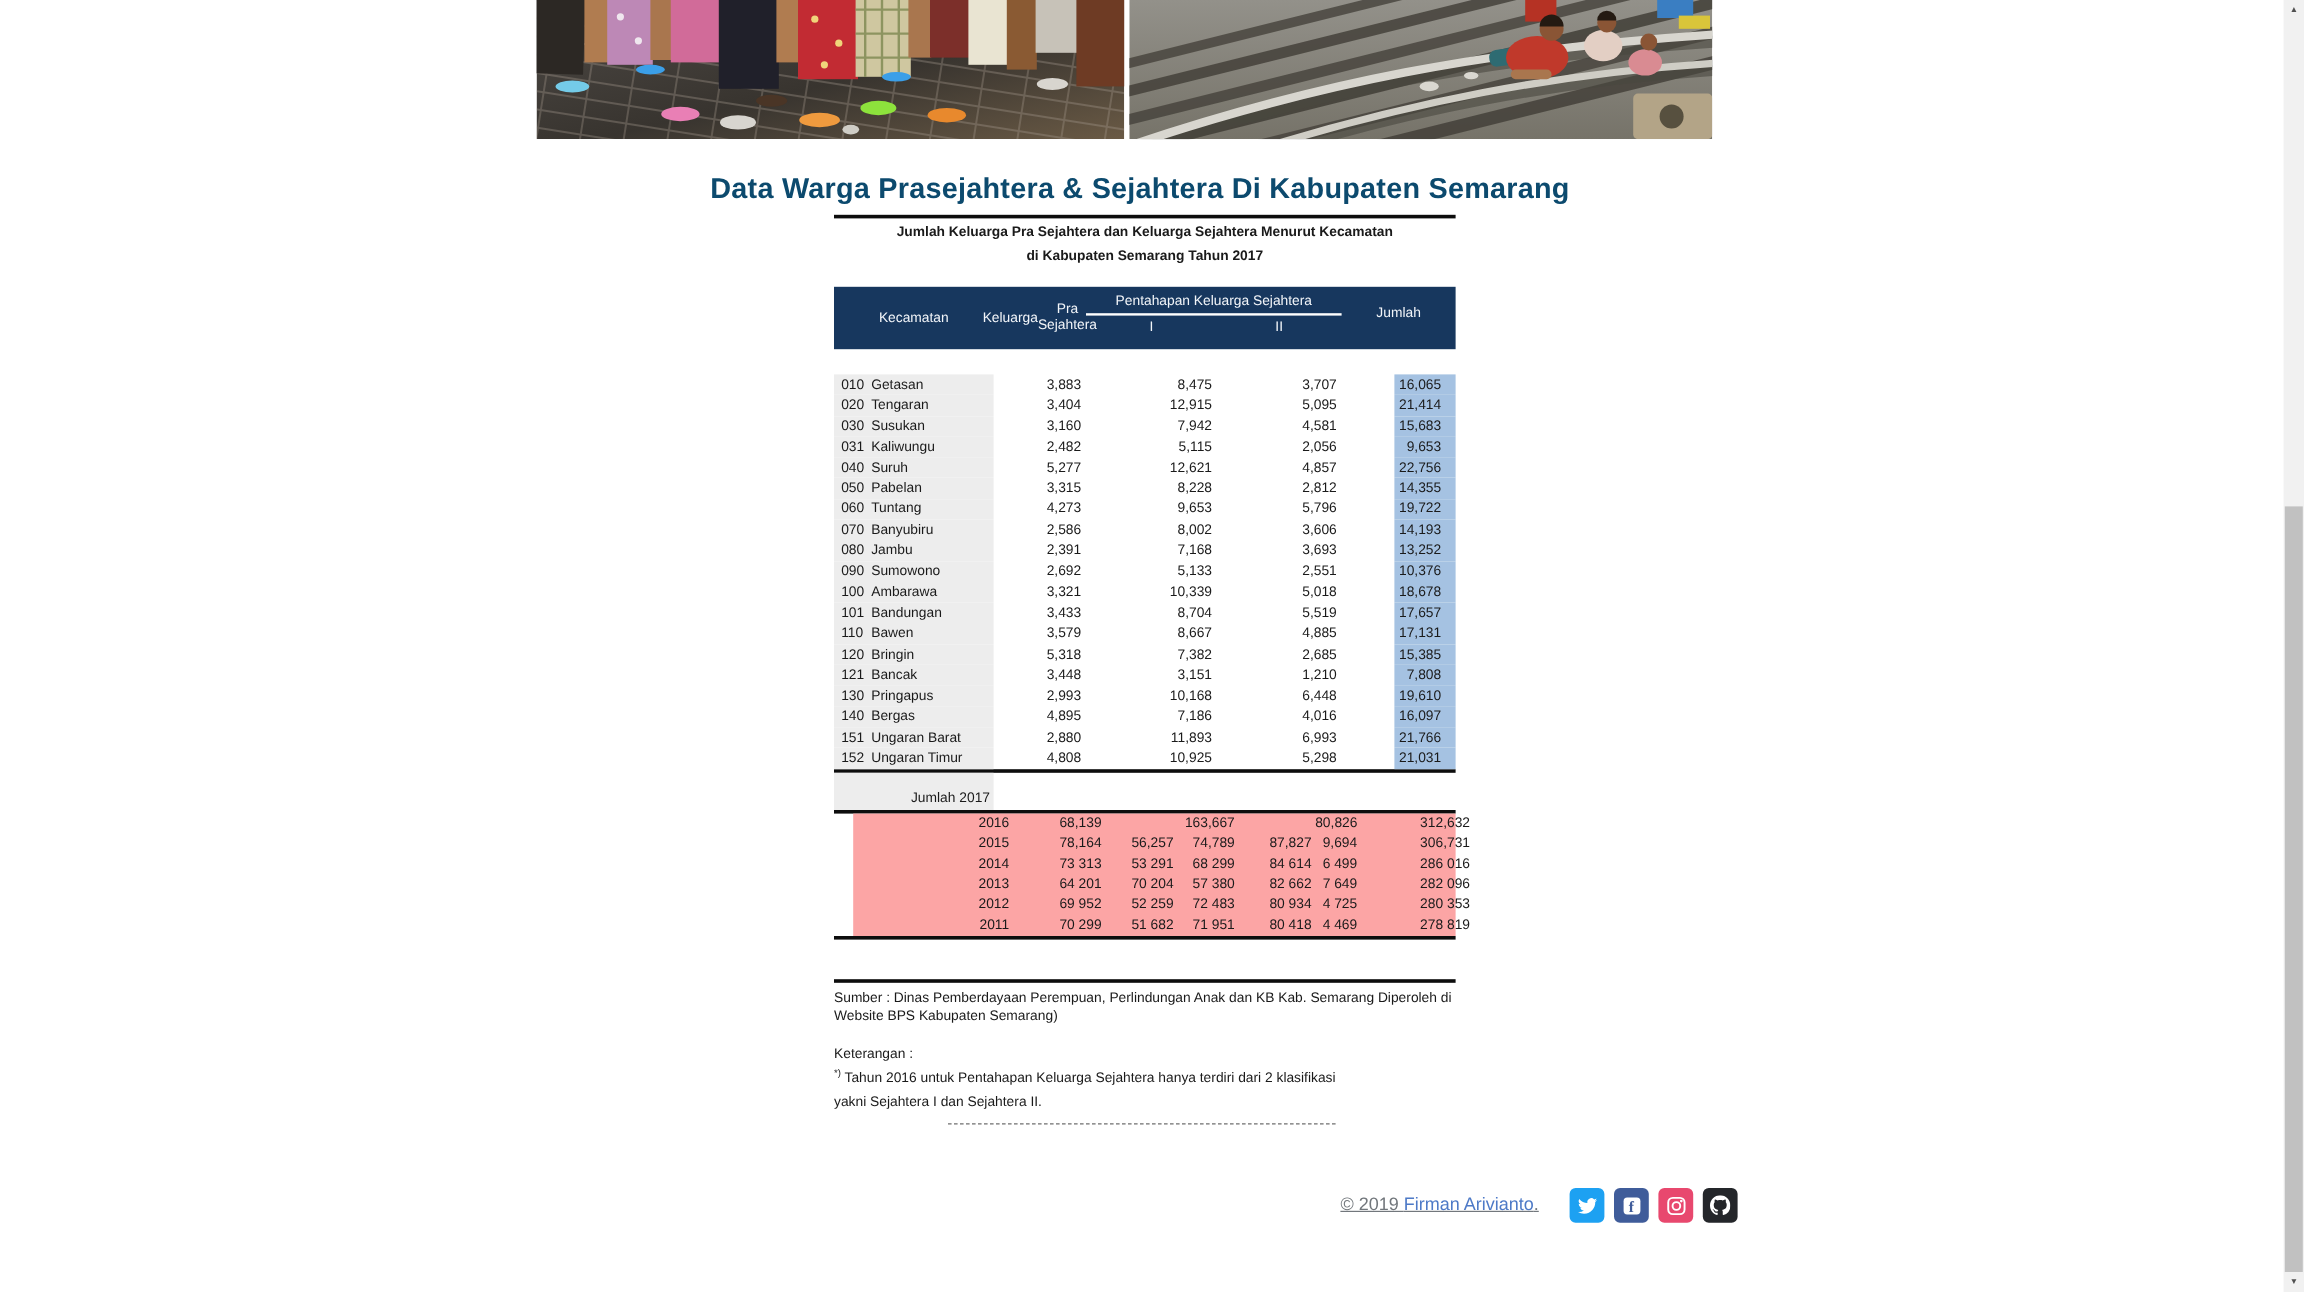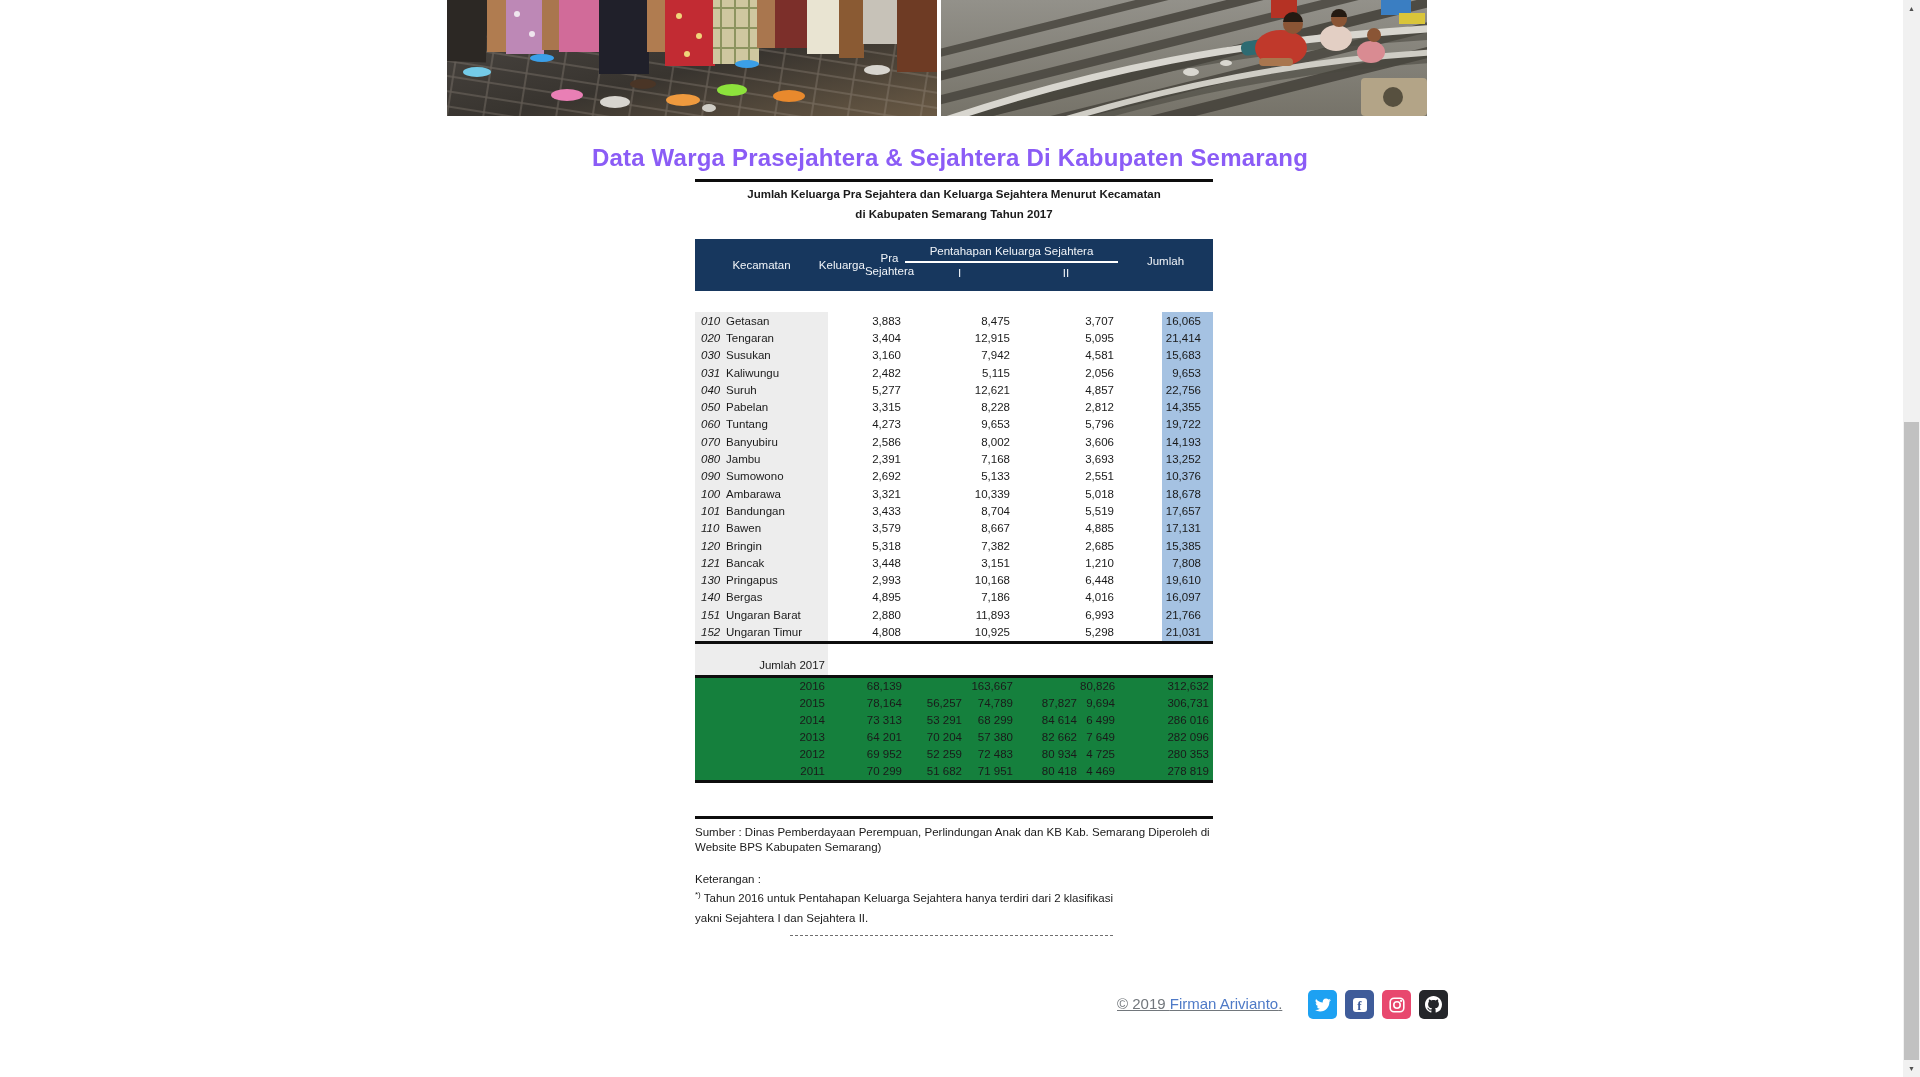--- a/index.html
+++ b/index.html
@@ -8,46 +8,46 @@
     font-family:"Liberation Sans",sans-serif;overflow:hidden;color:#1a1a1a;
   }
   
   .photos{position:absolute;left:447px;top:0;width:980px;height:116px;display:flex;gap:4px;}
   .photo{height:116px;overflow:hidden;}
   .photo svg{display:block;}
 
   
   .page-title{
     position:absolute;left:460px;top:128px;width:980px;text-align:center;
-    font-size:24px;font-weight:600;color:#8b5cf6;letter-spacing:.2px;
+    font-size:24px;font-weight:600;color:#0c4a6e;letter-spacing:.2px;
   }
 
   
   .doc{position:absolute;left:695px;top:179px;width:518px;font-size:11.5px;}
   .rule{height:3px;background:#0d0d0d;}
   .caption{ text-align:center;font-weight:bold;font-size:11.5px;line-height:15px;margin-top:5px;}
   .thead{position:relative;height:52px;background:#17375e;color:#f2f5f9;margin-top:17px;}
   .th-kec{position:absolute;left:0;top:0;width:133px;height:52px;display:flex;align-items:center;justify-content:center;}
   .th-pra{position:absolute;left:133px;top:0;width:77px;height:52px;display:flex;flex-direction:row;align-items:center;justify-content:center;line-height:13px;text-align:center;}
   .th-group{position:absolute;left:210px;top:0;width:213px;height:54px;}
   .th-group-label{text-align:center;margin-top:6px;}
   .th-underline{height:2px;background:#ffffff;margin-top:4px;}
   .th-subs{display:flex;margin-top:4px;}
   .th-sub1{width:109px;text-align:center;}
   .th-sub2{width:104px;text-align:center;}
   .th-jumlah{position:absolute;left:423px;top:-4px;width:95px;height:52px;display:flex;align-items:center;justify-content:center;}
   .spacer{height:21px;}
   .trow{display:grid;grid-template-columns:133px 77px 109px 104px 95px;height:17.3px;align-items:center;}
   .c-kec{background:#ededed;height:100%;display:flex;align-items:center;padding-left:6px;box-sizing:border-box;}
-  .c-kec .code{width:25px;flex:none;font-style:italic;}
+  .c-kec .code{width:25px;flex:none;}
   .num{text-align:right;padding-right:4px;}
   .c-total{background:#a5c2e2;height:100%;display:flex;align-items:center;justify-content:flex-end;padding-right:12px;box-sizing:border-box;margin-left:44px;}
   .j17row{display:grid;grid-template-columns:133px 1fr;height:31px;}
   .j17cell{background:#ededed;display:flex;align-items:flex-end;justify-content:flex-end;padding:0 3px 4px 0;box-sizing:border-box;}
-  .years{background:#15803d;}
+  .years{background:#fca5a5;margin-left:16px;}
   .yrow{display:grid;grid-template-columns:133px 77px 60px 51px 64px 38px 95px;height:17px;align-items:center;}
   .yrow span{text-align:right;padding-right:3px;}
   .yrow .ytotal{padding-right:4px;}
   .gap33{height:33px;}
   .sumber{margin-top:6px;line-height:15px;}
   .keterangan{margin-top:18px;}
   .ket-line1{margin-top:0;}
   .ket-line2{margin-top:5px;}
   .ket-line2 sup{font-size:8px;}
   .ket-line3{margin-top:9px;}

